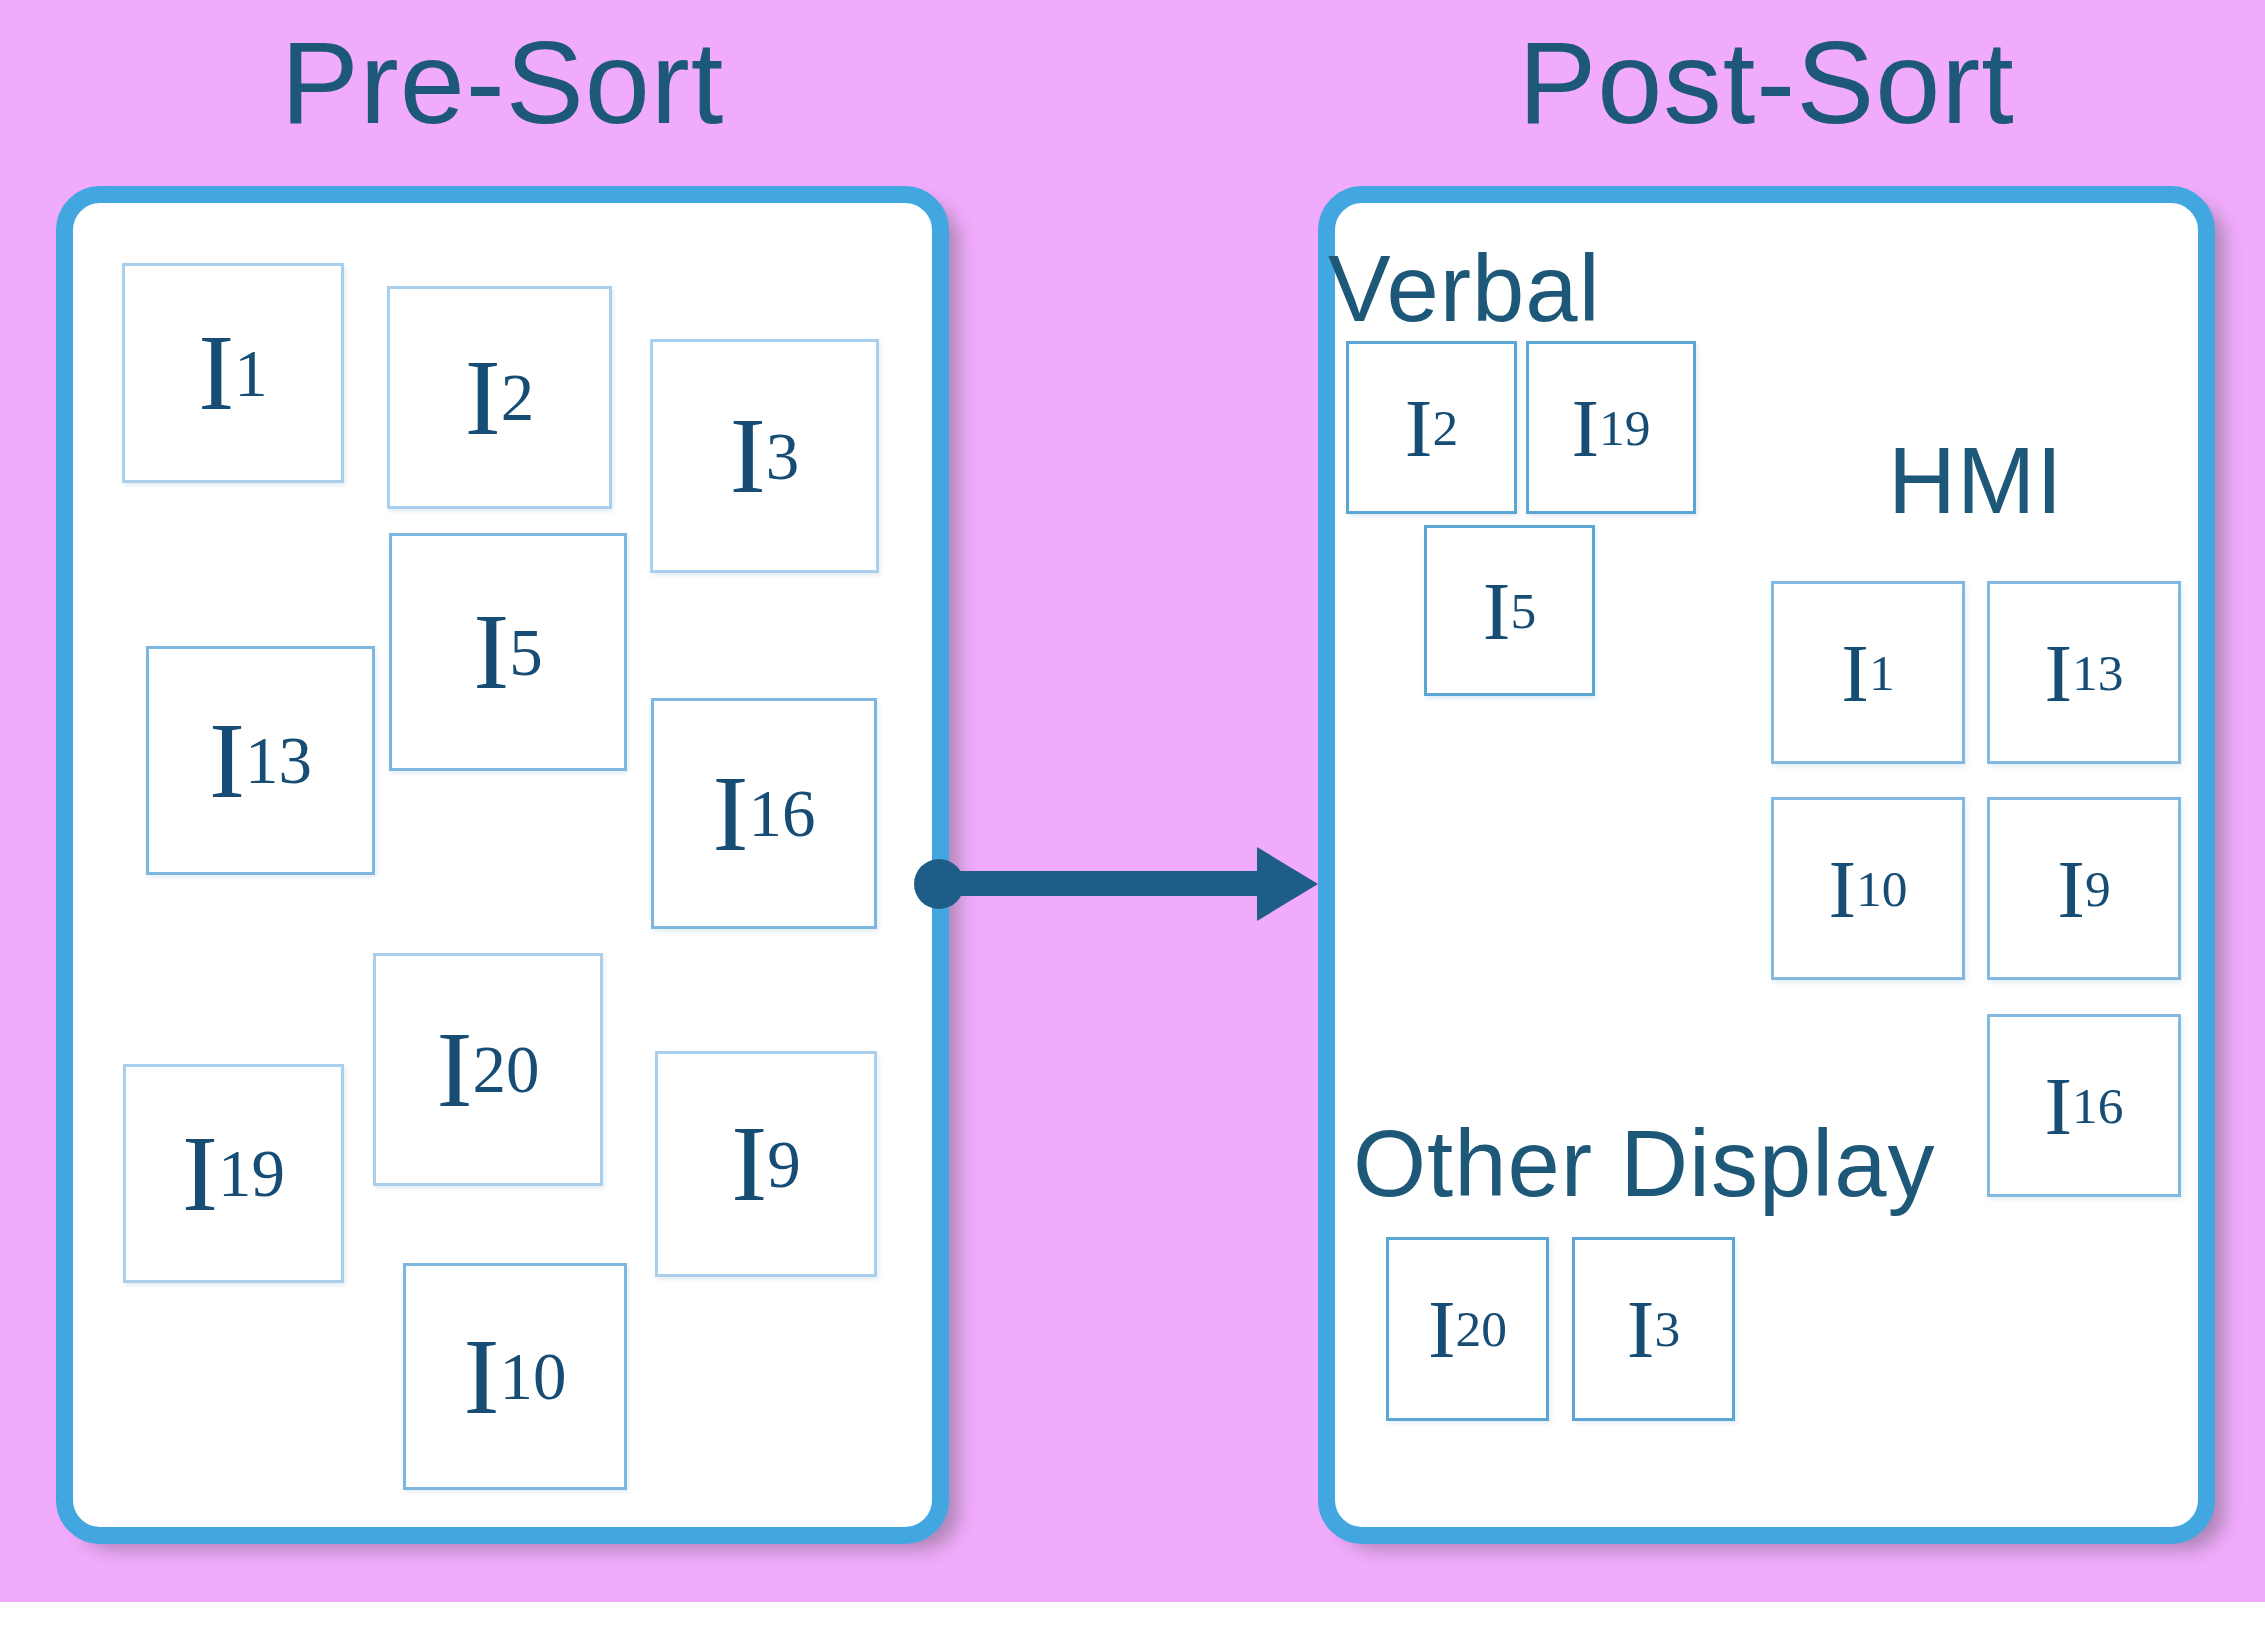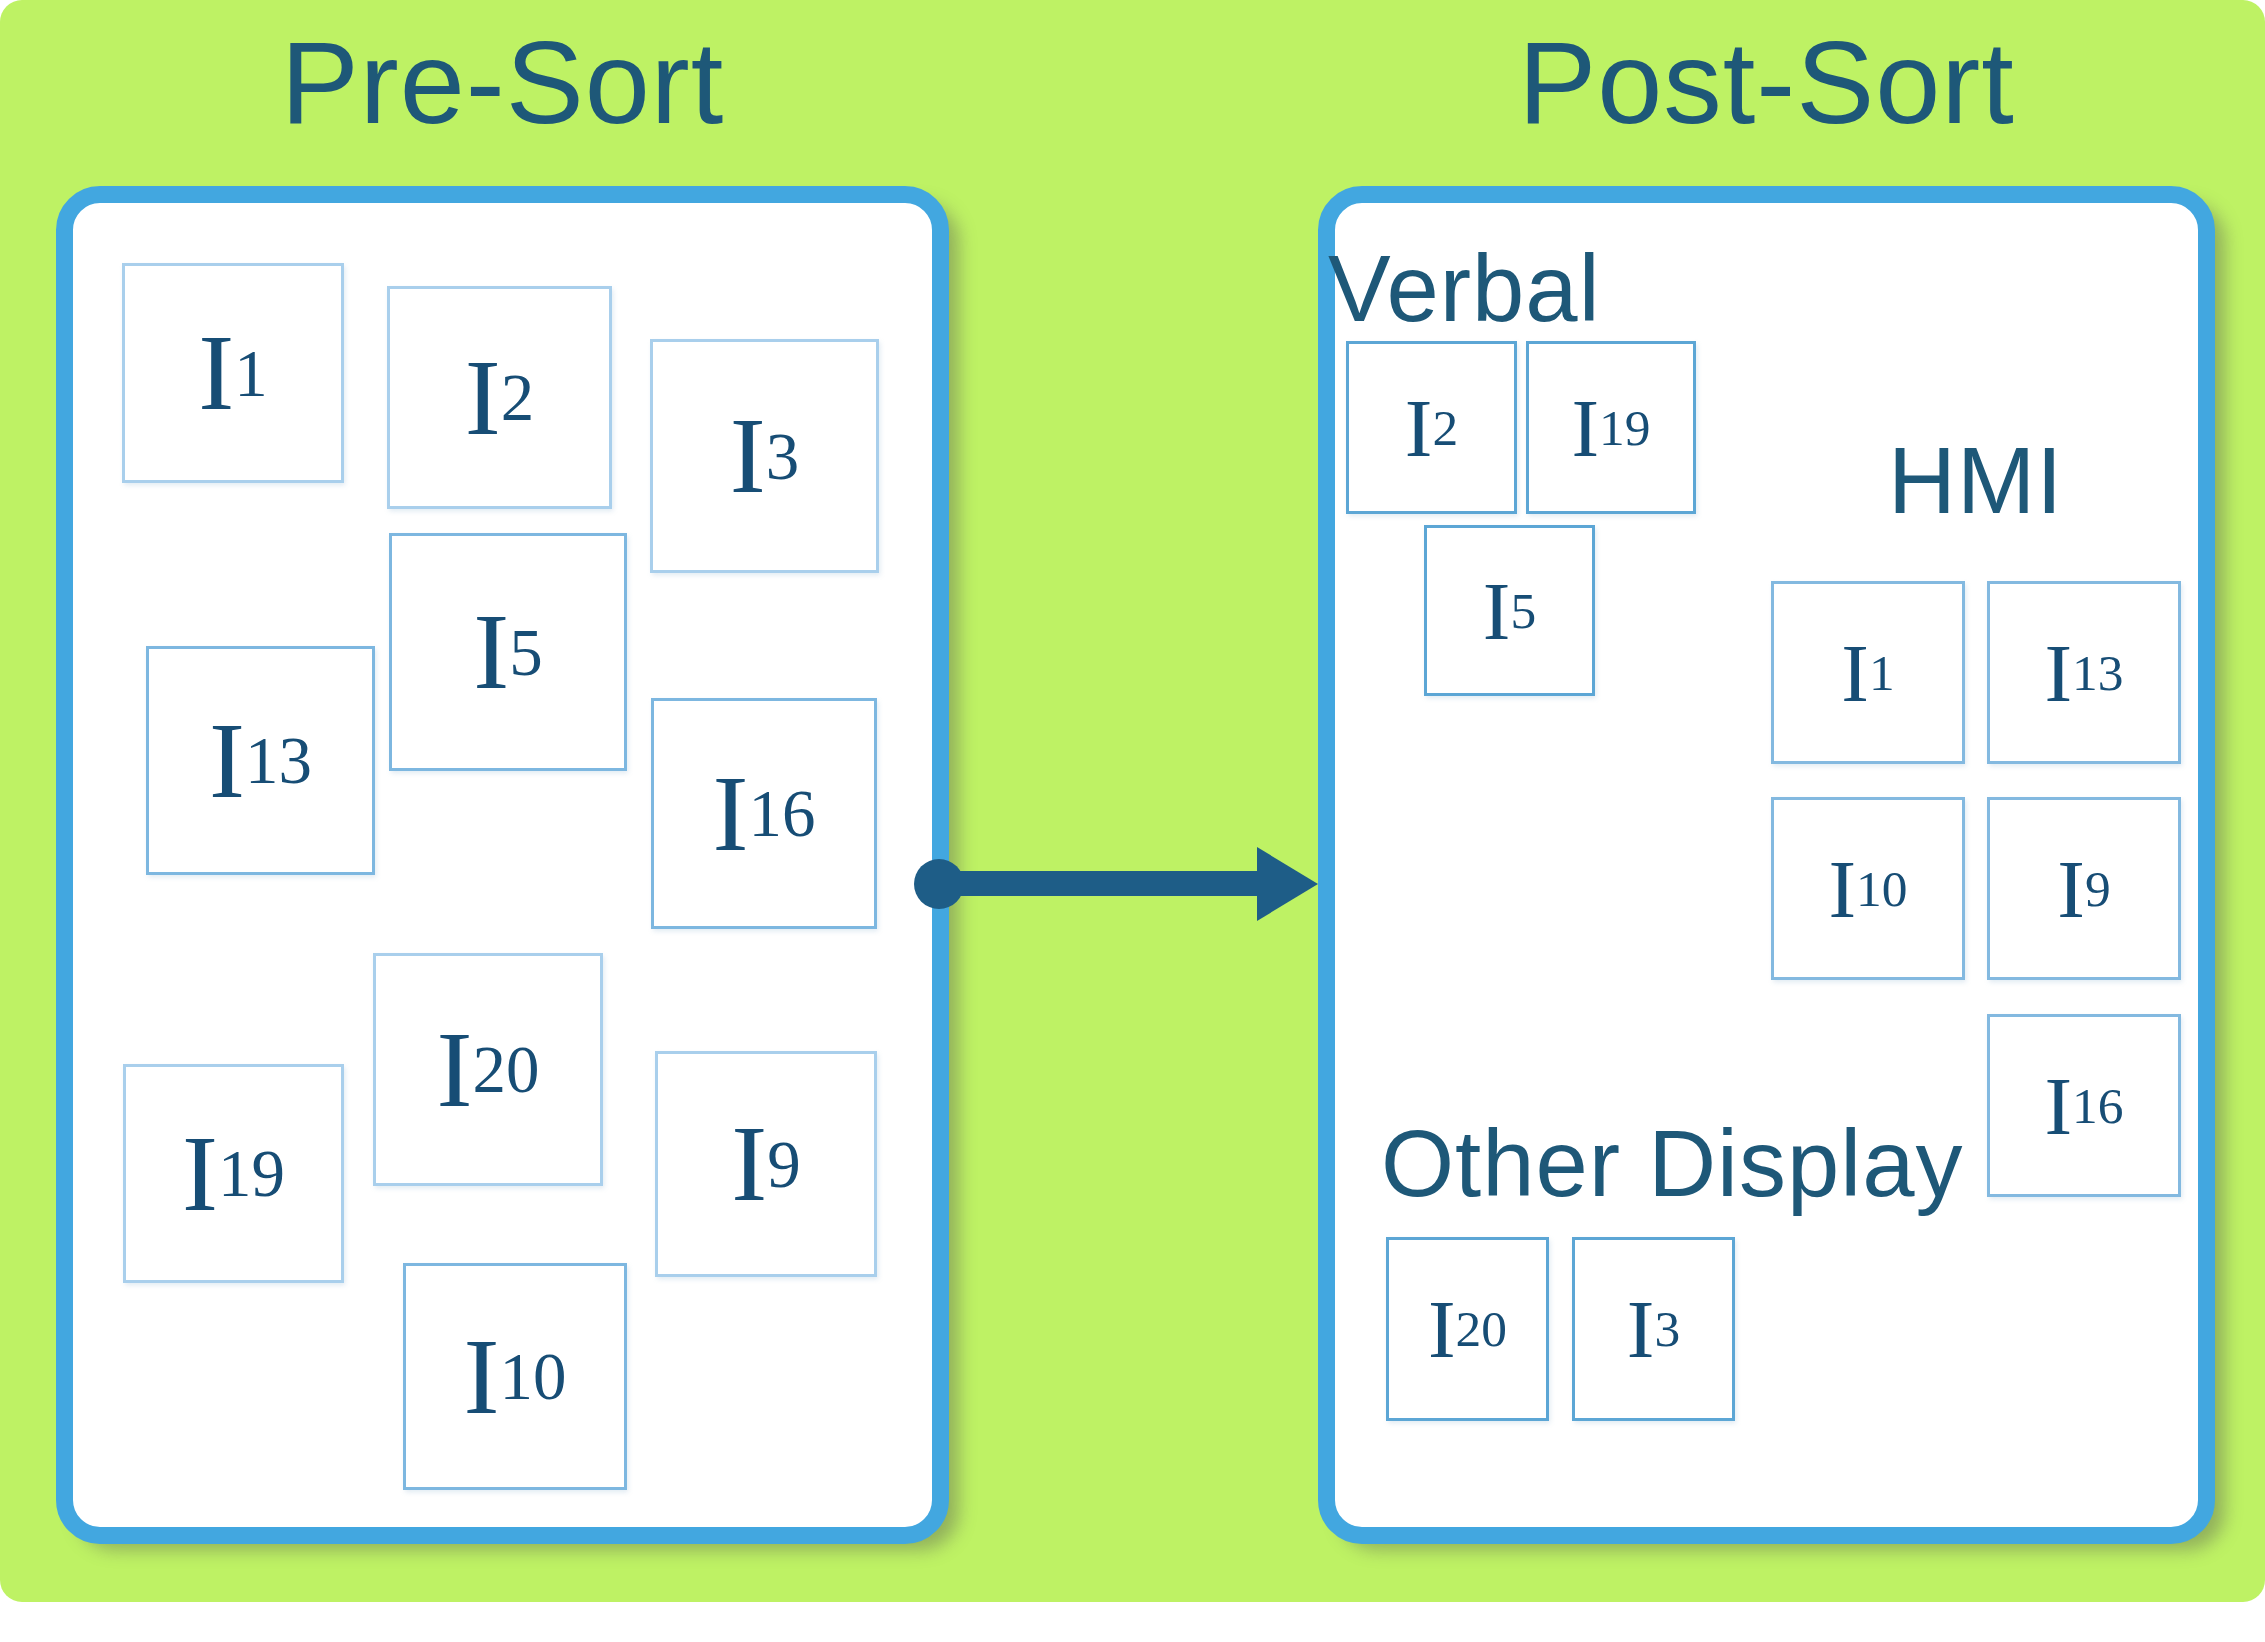--- a/index.html
+++ b/index.html
@@ -6,23 +6,22 @@
     --frame:#42a7e0;
     --title:#1e5878;
     --item:#174d75;
     --card-pre:#a9cfec;
     --card-post:#5ca6d5;
     --card-hmi:#83b9e0;
     --arrow:#1e5d87;
   }
   html,body{margin:0;padding:0;background:#ffffff;}
   .stage{
-    position:relative;width:2265px;height:1602px;background:#bef264;overflow:hidden;
+    position:relative;width:2265px;height:1602px;background:#f0abfc;overflow:hidden;
     font-family:"Liberation Sans", sans-serif;
-    border-radius:22px;
   }
   .big-title{
     position:absolute;text-align:center;
     font-size:117px;line-height:1.1;font-weight:500;
     color:var(--title);letter-spacing:1px;
   }
   .panel{
     position:absolute;box-sizing:border-box;background:#ffffff;
     border:17.3px solid var(--frame);border-radius:44px;
     box-shadow:15.4px 11.5px 17.3px -5.8px rgba(80,80,80,0.40);
@@ -103,21 +102,21 @@
     <span>I</span>
       <sub>9</sub>
   </div>
   <div class="card pre strong" style="left:403px;top:1263px;width:224px;height:227px;">
     <span>I</span>
       <sub>10</sub>
   </div>
 
   <div class="group-label" style="left:1328px;top:242px;">Verbal</div>
   <div class="group-label" style="left:1888px;top:434px;">HMI</div>
-  <div class="group-label" style="left:1353px;top:1117px;margin-left:28px;">Other Display</div>
+  <div class="group-label" style="left:1353px;top:1117px;">Other Display</div>
 
   <div class="card post" style="left:1346px;top:341px;width:171px;height:173px;">
     <span>I</span>
       <sub>2</sub>
   </div>
   <div class="card post" style="left:1526px;top:341px;width:170px;height:173px;">
     <span>I</span>
       <sub>19</sub>
   </div>
   <div class="card post" style="left:1424px;top:525px;width:171px;height:171px;">

